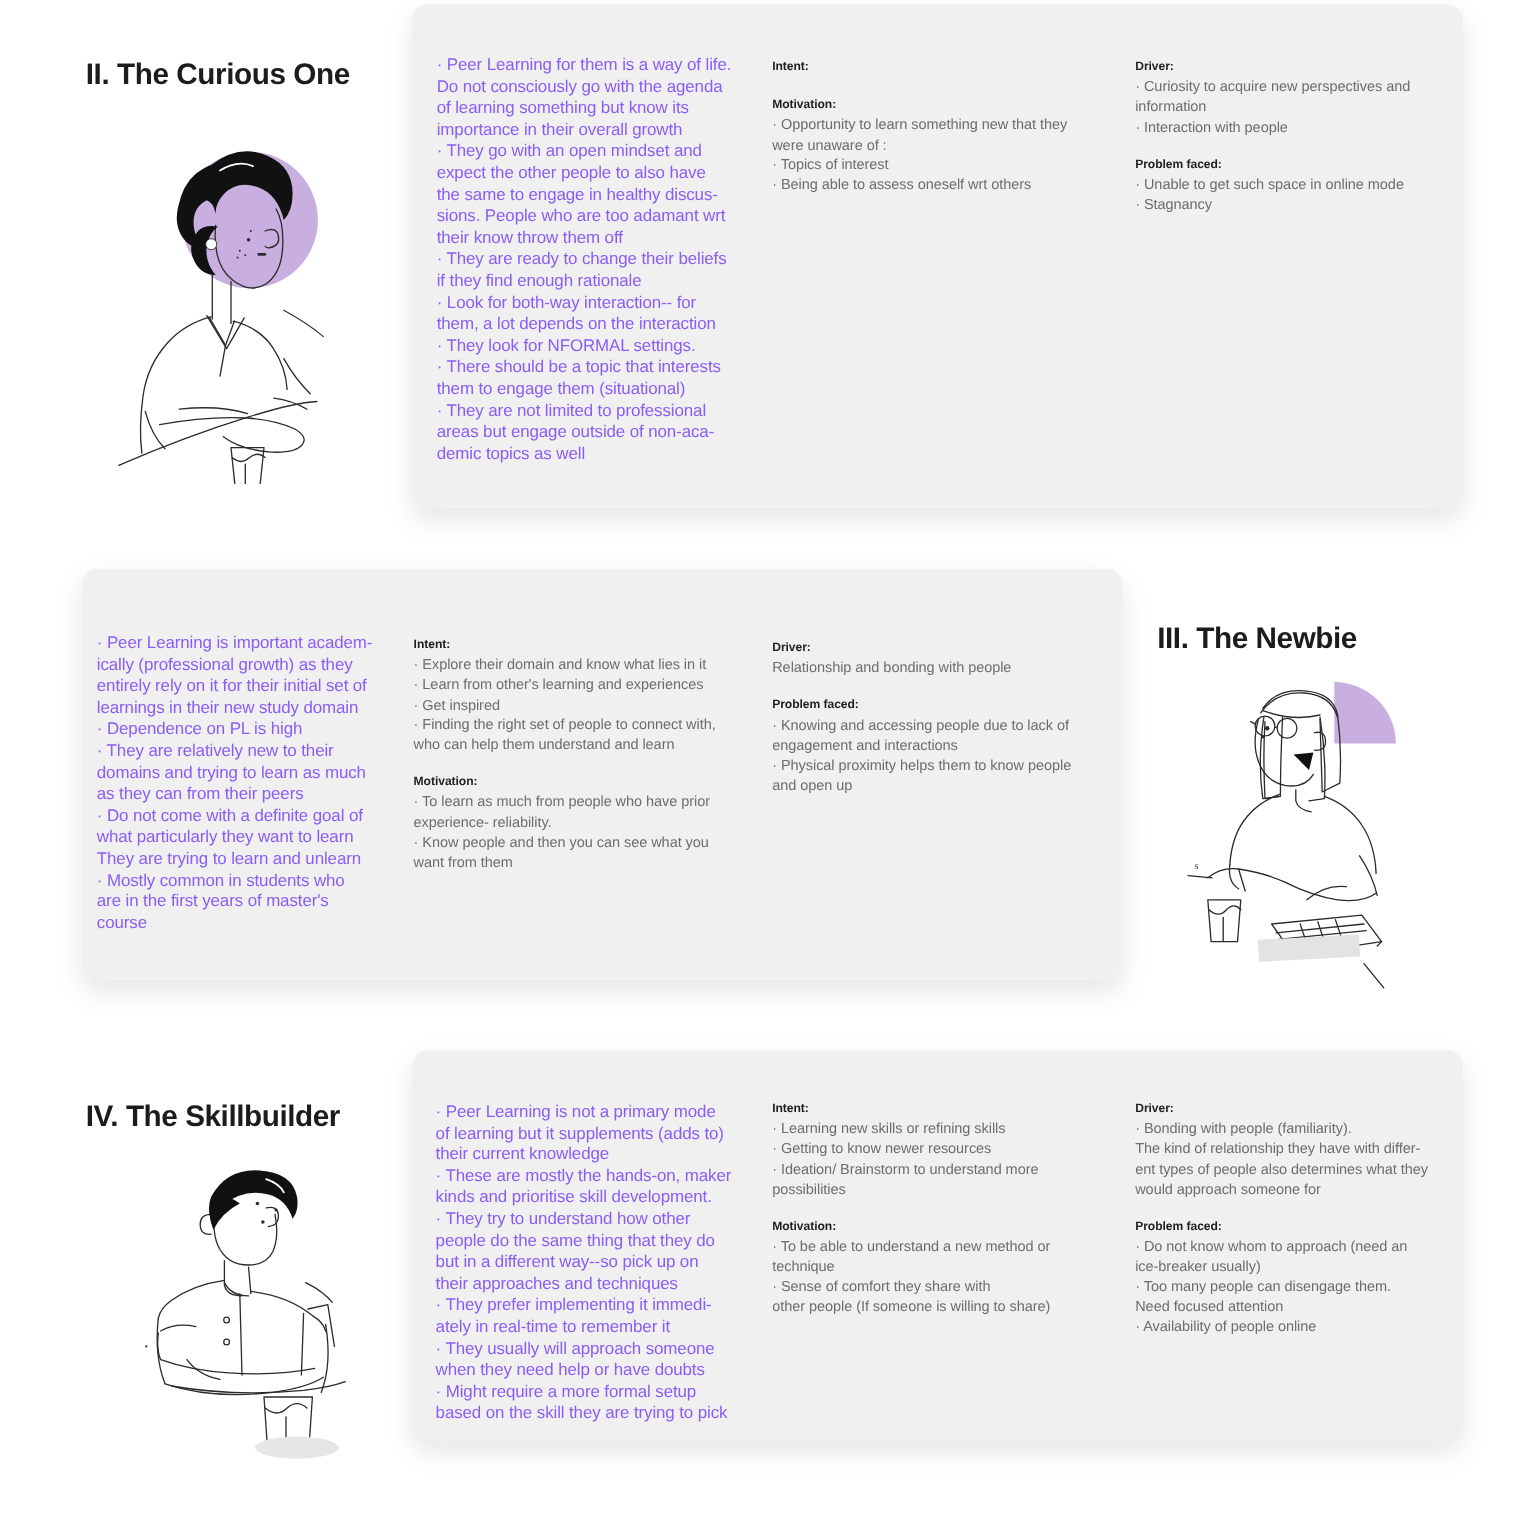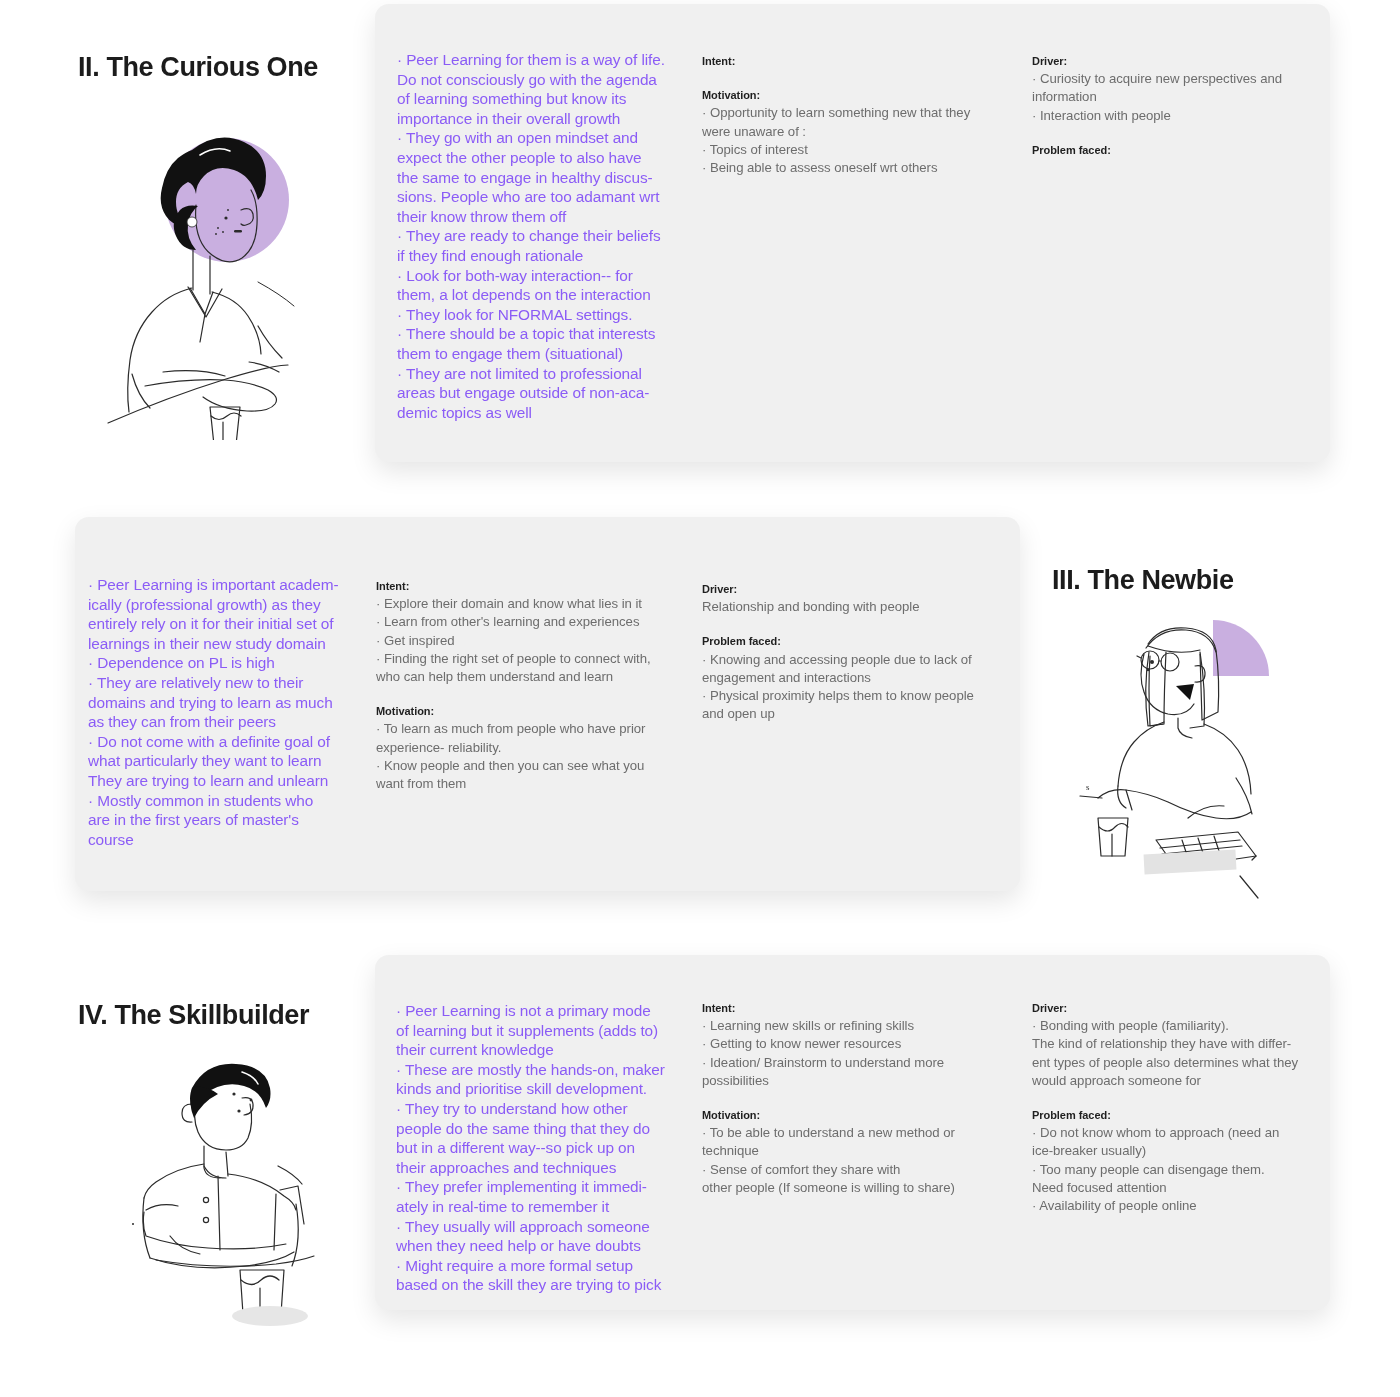--- a/index.html
+++ b/index.html
@@ -175,20 +175,21 @@
     </span>
   </div>
 
   <div class="col detail-col" id="c1-right">
     <span class="block">
       <span class="lbl">Driver:</span>
       <span class="lines"><span class="line">· Curiosity to acquire new perspectives and</span><span class="line">information</span><span class="line">· Interaction with people</span></span>
     </span>
     <span class="block">
       <span class="lbl">Problem faced:</span>
+      <span class="lines"><span class="line">· Unable to get such space in online mode</span><span class="line">· Stagnancy</span></span>
     </span>
   </div>
 
   <div class="card" id="card-newbie"></div>
 
   <h2 class="persona-heading" id="heading-newbie">III. The Newbie</h2>
 
   <div class="illus" id="illus-newbie">
     <svg viewBox="0 0 255 292" xmlns="http://www.w3.org/2000/svg">
       <path d="M135 12 a56 56 0 0 1 56 56 l-56 0 z" fill="#c9afe0"></path>

